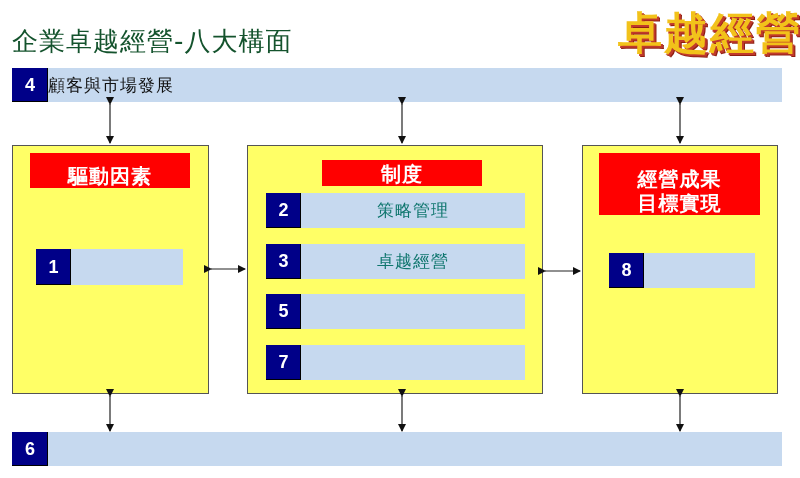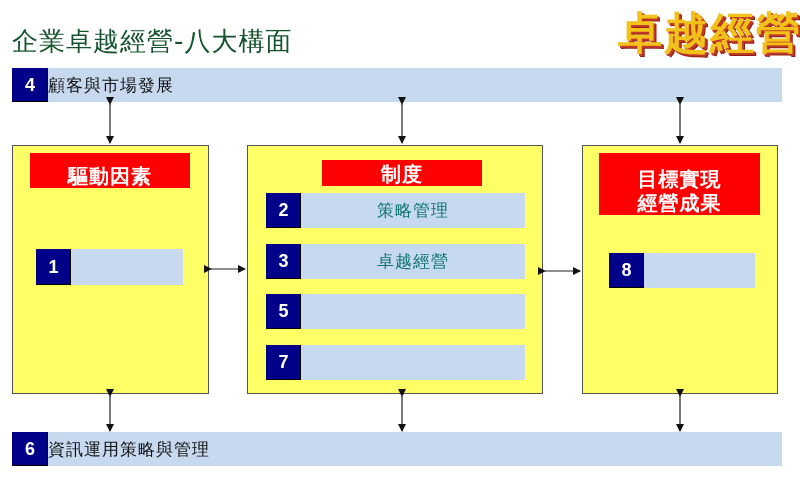--- a/index.html
+++ b/index.html
@@ -58,30 +58,29 @@
 </div>
 <div class="abs item" style="left:266px; top:294px; width:259px; height:35px;">
   <div class="num">5</div>
 </div>
 <div class="abs item" style="left:266px; top:345px; width:259px; height:35px;">
   <div class="num">7</div>
 </div>
 
 <div class="abs panel" style="left:582px; top:145px; width:196px; height:249px;"></div>
 <div class="abs hdr" style="left:599px; top:153px; width:161px; height:62px;">
+  <span>經營成果</span>
   <span>目標實現</span>
-  <span>經營成果</span>
 </div>
 <div class="abs item" style="left:609px; top:253px; width:146px; height:35px;">
   <div class="num">8</div>
 </div>
 
 <div class="abs bar" style="left:12px; top:432px; width:770px; height:34px;">
   <div class="num">6</div>
-  <div class="lbl">資訊運用策略與管理</div>
 </div>
 
 <svg class="arrows" width="800" height="478">
   <defs>
     <marker id="ah" markerWidth="8" markerHeight="8" refX="7" refY="4" orient="auto" markerUnits="userSpaceOnUse">
       <path d="M0,0 L8,4 L0,8 Z" fill="#111"></path>
     </marker>
   </defs>
 
   <line x1="110" y1="104" x2="110" y2="143" stroke="#222" stroke-width="1.2" marker-start="url(#ah)" marker-end="url(#ah)"></line>

